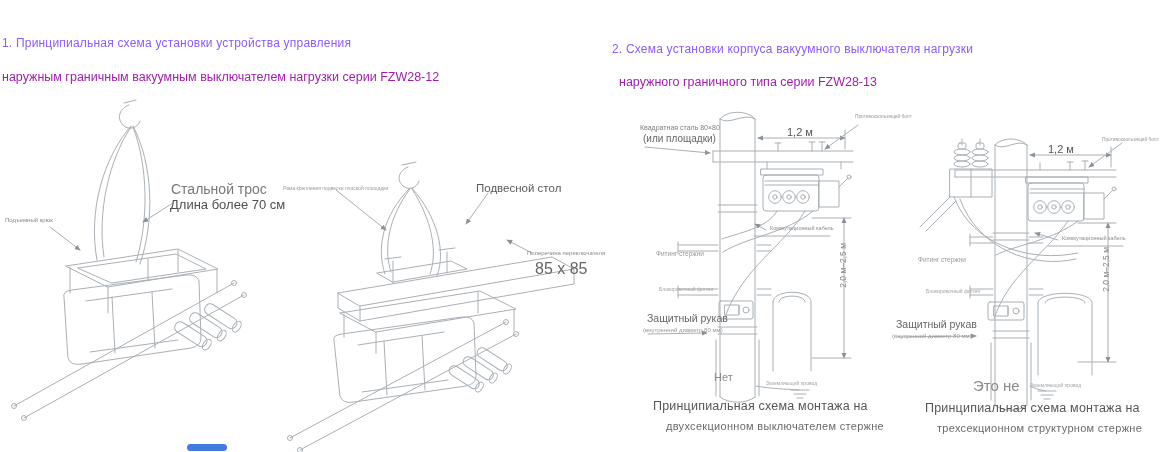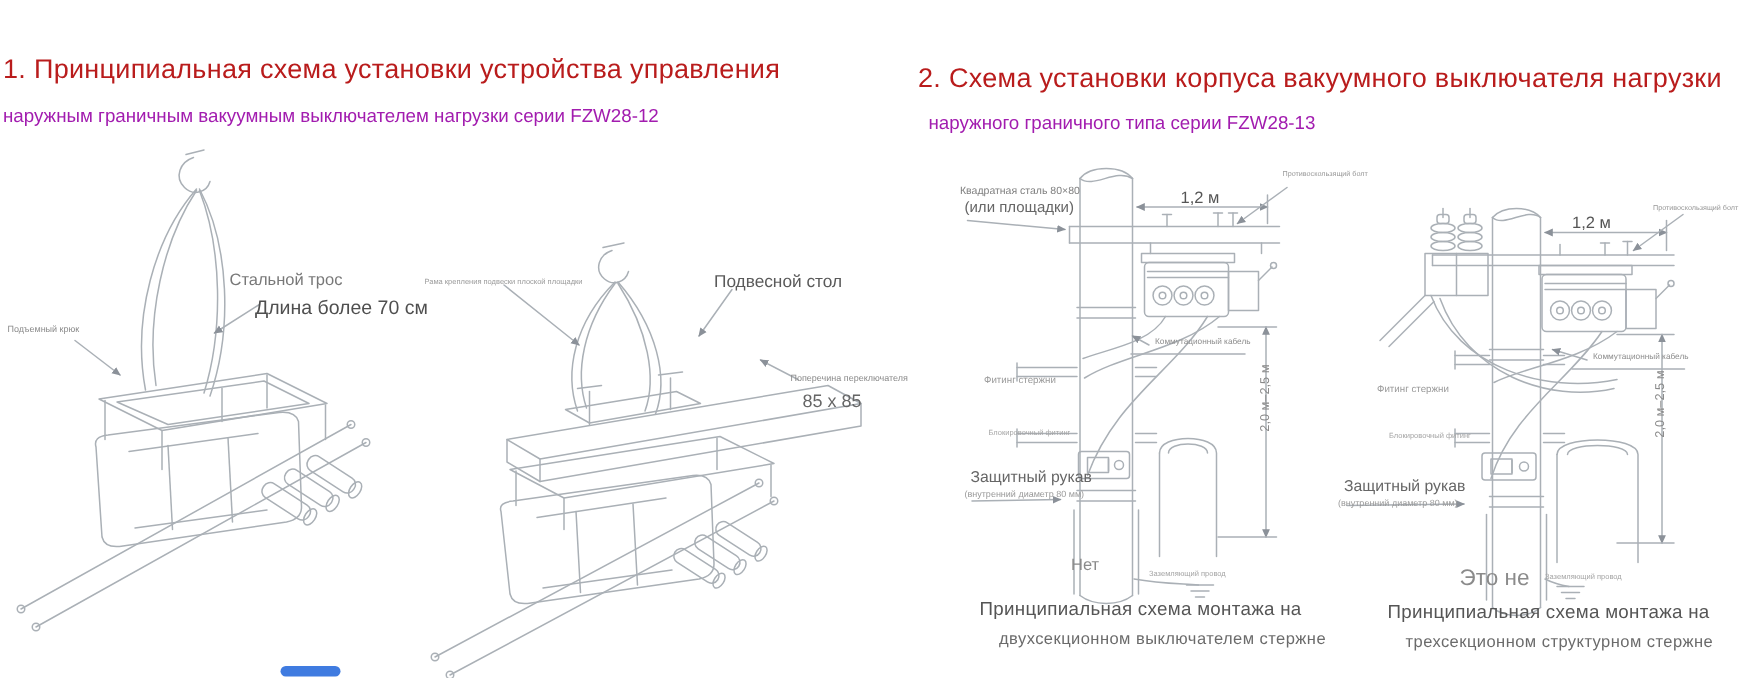--- a/index.html
+++ b/index.html
@@ -1,20 +1,20 @@
 <!DOCTYPE html>
 <html><head>
 <meta charset="utf-8">
 <style>
   *{margin:0;padding:0;box-sizing:border-box}
   html,body{width:1168px;height:452px;background:#ffffff;overflow:hidden;
     font-family:"Liberation Sans","DejaVu Sans",sans-serif;color:#3c3c3c}
   body{position:relative}
   .abs{position:absolute;white-space:nowrap}
-  .title-a{font-size:18px;color:#b91c1c;letter-spacing:.2px}
+  .title-a{font-size:12px;color:#8b5cf6;letter-spacing:.2px}
   .title-b{font-size:12.5px;color:#a21caf}
   .cap1{font-size:12.5px;color:#555;letter-spacing:.2px}
   .cap2{font-size:11px;color:#6b6b6b;letter-spacing:.3px}
   .vlabel{writing-mode:vertical-rl;transform:rotate(180deg)}
   svg{position:absolute;overflow:visible}
   svg *{fill:none;stroke:#aab0b6;stroke-width:1;stroke-linecap:round;stroke-linejoin:round}
   .ld{stroke:#8b9199}
   .indicator{position:absolute;left:187px;top:444px;width:40px;height:7px;
     background:#3f7be0;border-radius:3.5px}
 </style>
@@ -78,21 +78,21 @@
     <circle cx="14" cy="306" r="2.5"></circle>
       <circle cx="24" cy="318" r="2.5"></circle>
       <circle cx="234" cy="183" r="2.5"></circle>
       <circle cx="244" cy="195" r="2.5"></circle>
   </g>
   <g class="ld">
     <path d="M50,127 L80,150" marker-end="url(#a1)"></path>
     <path d="M173,103 L143,122" marker-end="url(#a1)"></path>
   </g>
 </svg>
-<div class="abs" style="left:153px;top:181px;font-size:11px;color:#787878">Стальной трос</div>
+<div class="abs" style="left:171px;top:181px;font-size:14px;color:#787878">Стальной трос</div>
 <div class="abs" style="left:170px;top:197px;font-size:13px;color:#4f4f4f">Длина более 70 см</div>
 <div class="abs" style="left:5px;top:217px;font-size:6px;color:#8a8a8a">Подъемный крюк</div>
 
 <svg style="left:280px;top:160px" width="320" height="280" viewBox="0 0 320 280">
   <defs>
       <marker id="a2" viewBox="0 0 10 10" refX="8" refY="5" markerWidth="6.5" markerHeight="6.5" orient="auto-start-reverse">
         <path d="M0,1 L9,5 L0,9 Z" style="fill:#8b9199;stroke:none"></path>
       </marker>
     </defs>
   <g>
@@ -155,21 +155,21 @@
   </g>
   <g class="ld">
     <path d="M56,30 L106,70" marker-end="url(#a2)"></path>
     <path d="M208,33 L186,64" marker-end="url(#a2)"></path>
     <path d="M252,93 L227,80" marker-end="url(#a2)"></path>
   </g>
 </svg>
 <div class="abs" style="left:283px;top:185px;font-size:5px;color:#9b9b9b">Рама крепления подвески плоской площадки</div>
 <div class="abs" style="left:476px;top:182px;font-size:11.5px;color:#5a5a5a">Подвесной стол</div>
 <div class="abs" style="left:527px;top:250px;font-size:6px;color:#8a8a8a">Поперечина переключателя</div>
-<div class="abs" style="left:535px;top:260px;font-size:12px;color:#666">85 x 85</div>
+<div class="abs" style="left:535px;top:260px;font-size:16px;color:#666">85 x 85</div>
 
 <svg style="left:615px;top:105px" width="265" height="340" viewBox="0 0 265 340">
   <defs>
       <marker id="a3" viewBox="0 0 10 10" refX="8" refY="5" markerWidth="6.5" markerHeight="6.5" orient="auto-start-reverse">
         <path d="M0,1 L9,5 L0,9 Z" style="fill:#8b9199;stroke:none"></path>
       </marker>
     </defs>
   <g>
     <path d="M105,14 L105,292"></path>
       <path d="M140,14 L140,292"></path>

